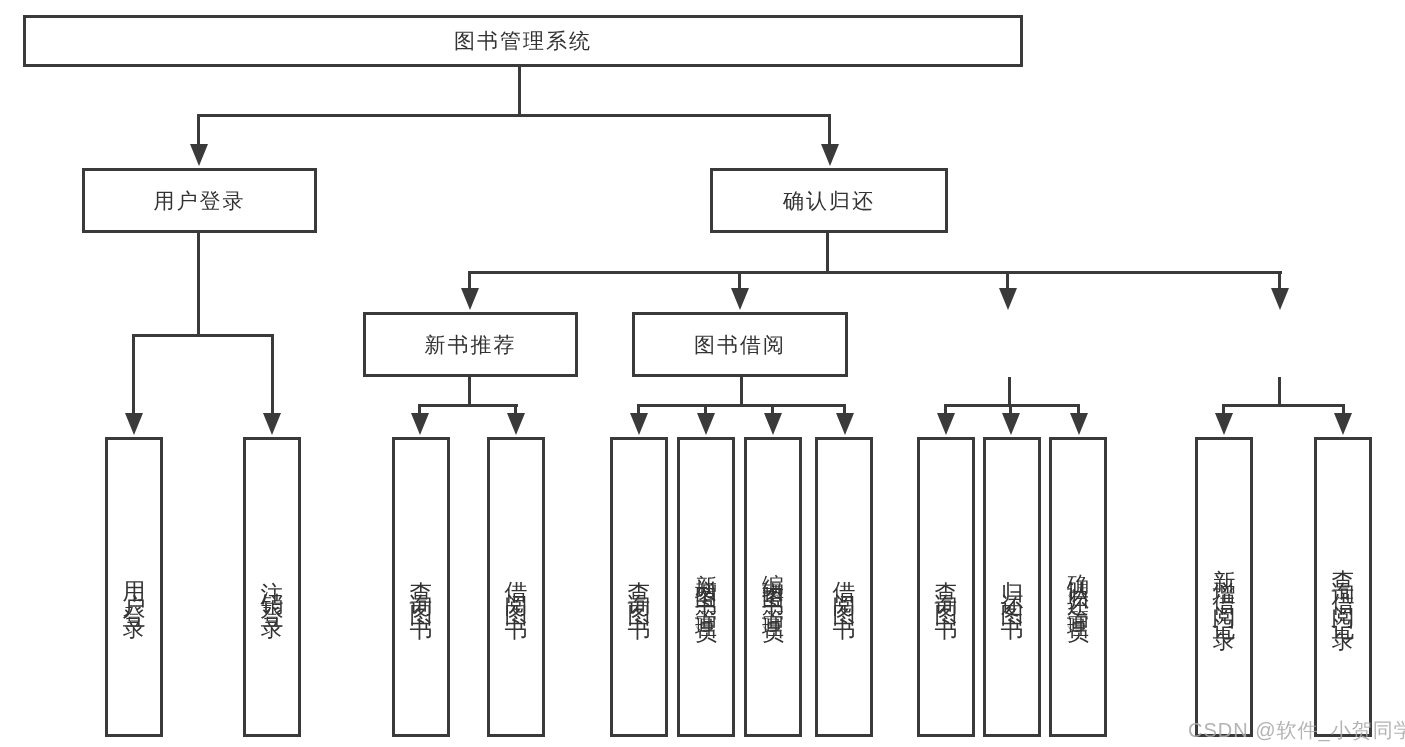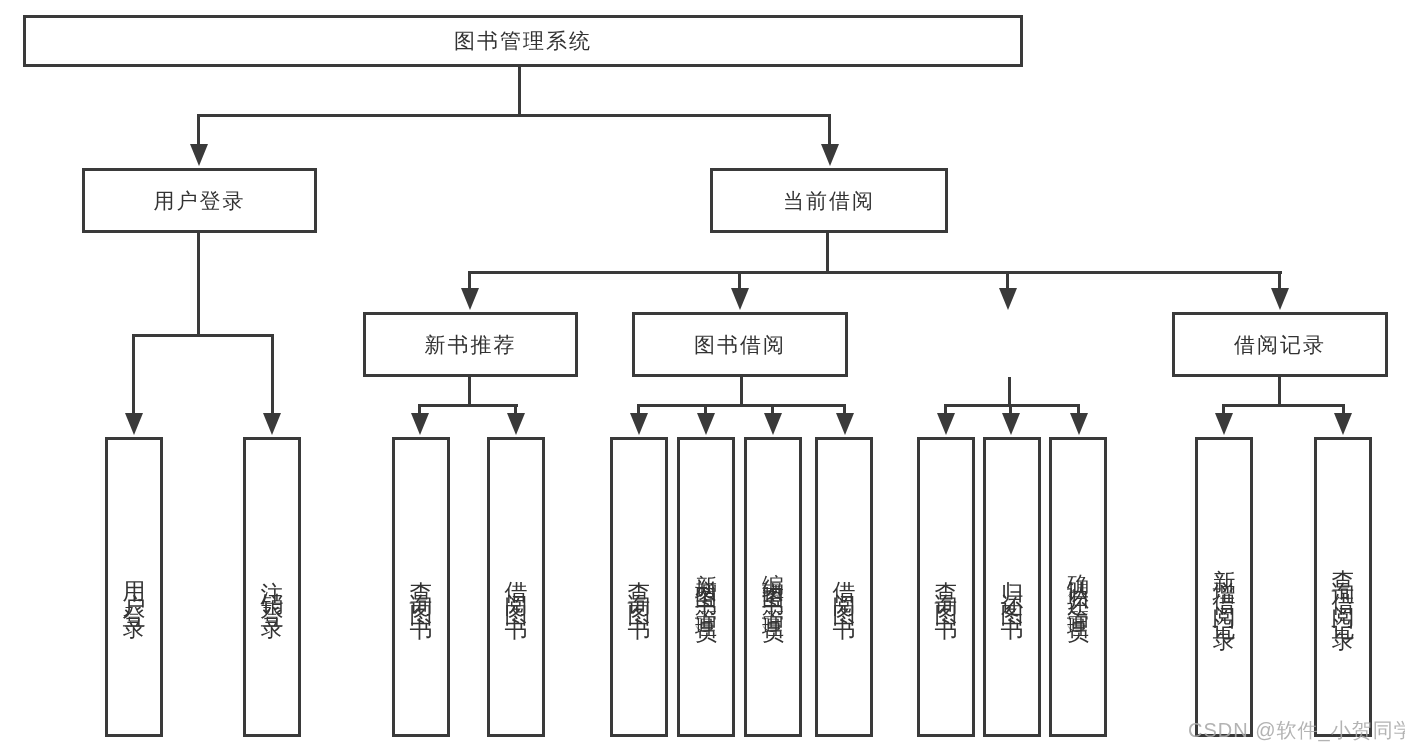--- a/index.html
+++ b/index.html
@@ -57,21 +57,21 @@
   <div class="node h" style="left:23px; top:15px; width:1000px; height:52px;">图书管理系统</div>
 
   <div class="line" style="left:518px; top:67px; width:3px; height:49px;"></div>
   <div class="line" style="left:197px; top:114px; width:634px; height:3px;"></div>
   <div class="line" style="left:197px; top:114px; width:3px; height:34px;"></div>
   <div class="line" style="left:828px; top:114px; width:3px; height:34px;"></div>
   <div class="arrow" style="left:190px; top:144px;"></div>
   <div class="arrow" style="left:821px; top:144px;"></div>
 
   <div class="node h" style="left:82px; top:168px; width:235px; height:65px;">用户登录</div>
-  <div class="node h" style="left:710px; top:168px; width:238px; height:65px;">当前借阅</div>
+  <div class="node h" style="left:710px; top:168px; width:238px; height:65px;">确认归还</div>
 
   <div class="line" style="left:197px; top:233px; width:3px; height:104px;"></div>
   <div class="line" style="left:132px; top:334px; width:142px; height:3px;"></div>
   <div class="line" style="left:132px; top:334px; width:3px; height:82px;"></div>
   <div class="line" style="left:271px; top:334px; width:3px; height:82px;"></div>
   <div class="arrow" style="left:125px; top:413px;"></div>
   <div class="arrow" style="left:263px; top:413px;"></div>
 
   <div class="line" style="left:826px; top:233px; width:3px; height:41px;"></div>
   <div class="line" style="left:468px; top:271px; width:814px; height:3px;"></div>
@@ -79,21 +79,20 @@
   <div class="line" style="left:738px; top:271px; width:3px; height:21px;"></div>
   <div class="line" style="left:1006px; top:271px; width:3px; height:21px;"></div>
   <div class="line" style="left:1278px; top:271px; width:3px; height:21px;"></div>
   <div class="arrow" style="left:461px; top:288px;"></div>
   <div class="arrow" style="left:731px; top:288px;"></div>
   <div class="arrow" style="left:999px; top:288px;"></div>
   <div class="arrow" style="left:1271px; top:288px;"></div>
 
   <div class="node h" style="left:363px; top:312px; width:215px; height:65px;">新书推荐</div>
   <div class="node h" style="left:632px; top:312px; width:216px; height:65px;">图书借阅</div>
-  <div class="node h" style="left:1172px; top:312px; width:216px; height:65px;">借阅记录</div>
 
   <div class="line" style="left:468px; top:377px; width:3px; height:30px;"></div>
   <div class="line" style="left:418px; top:404px; width:100px; height:3px;"></div>
   <div class="line" style="left:418px; top:404px; width:3px; height:12px;"></div>
   <div class="line" style="left:514px; top:404px; width:3px; height:12px;"></div>
   <div class="arrow" style="left:411px; top:413px;"></div>
   <div class="arrow" style="left:507px; top:413px;"></div>
 
   <div class="line" style="left:740px; top:377px; width:3px; height:30px;"></div>
   <div class="line" style="left:637px; top:404px; width:209px; height:3px;"></div>

